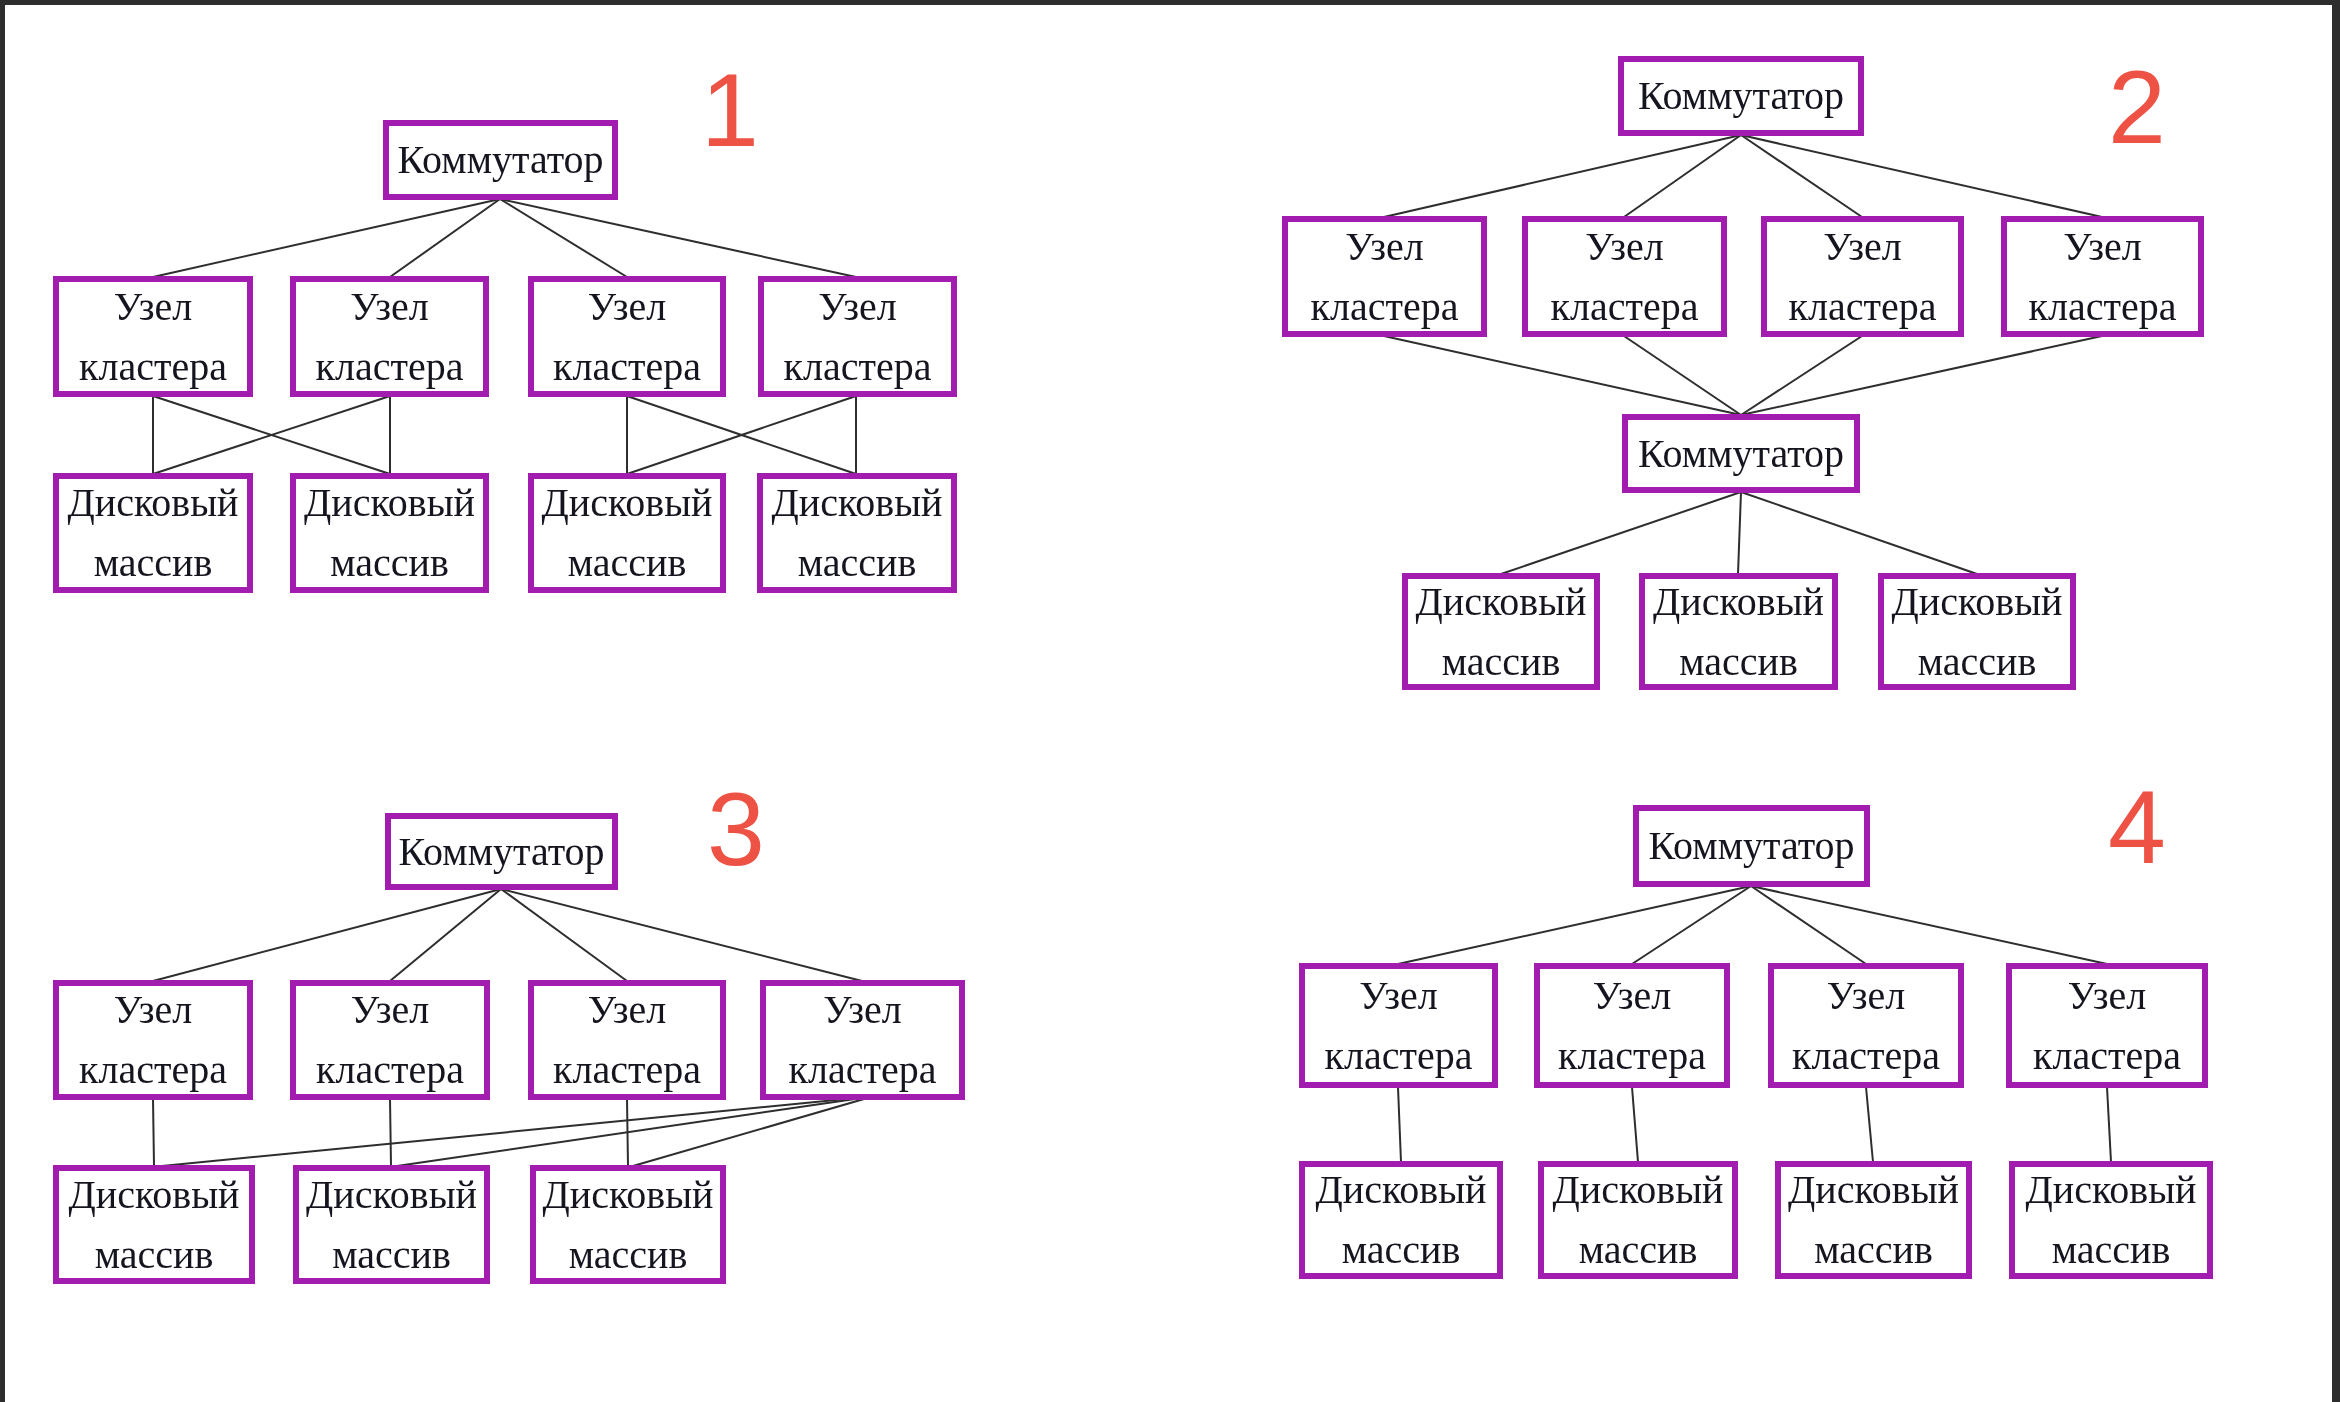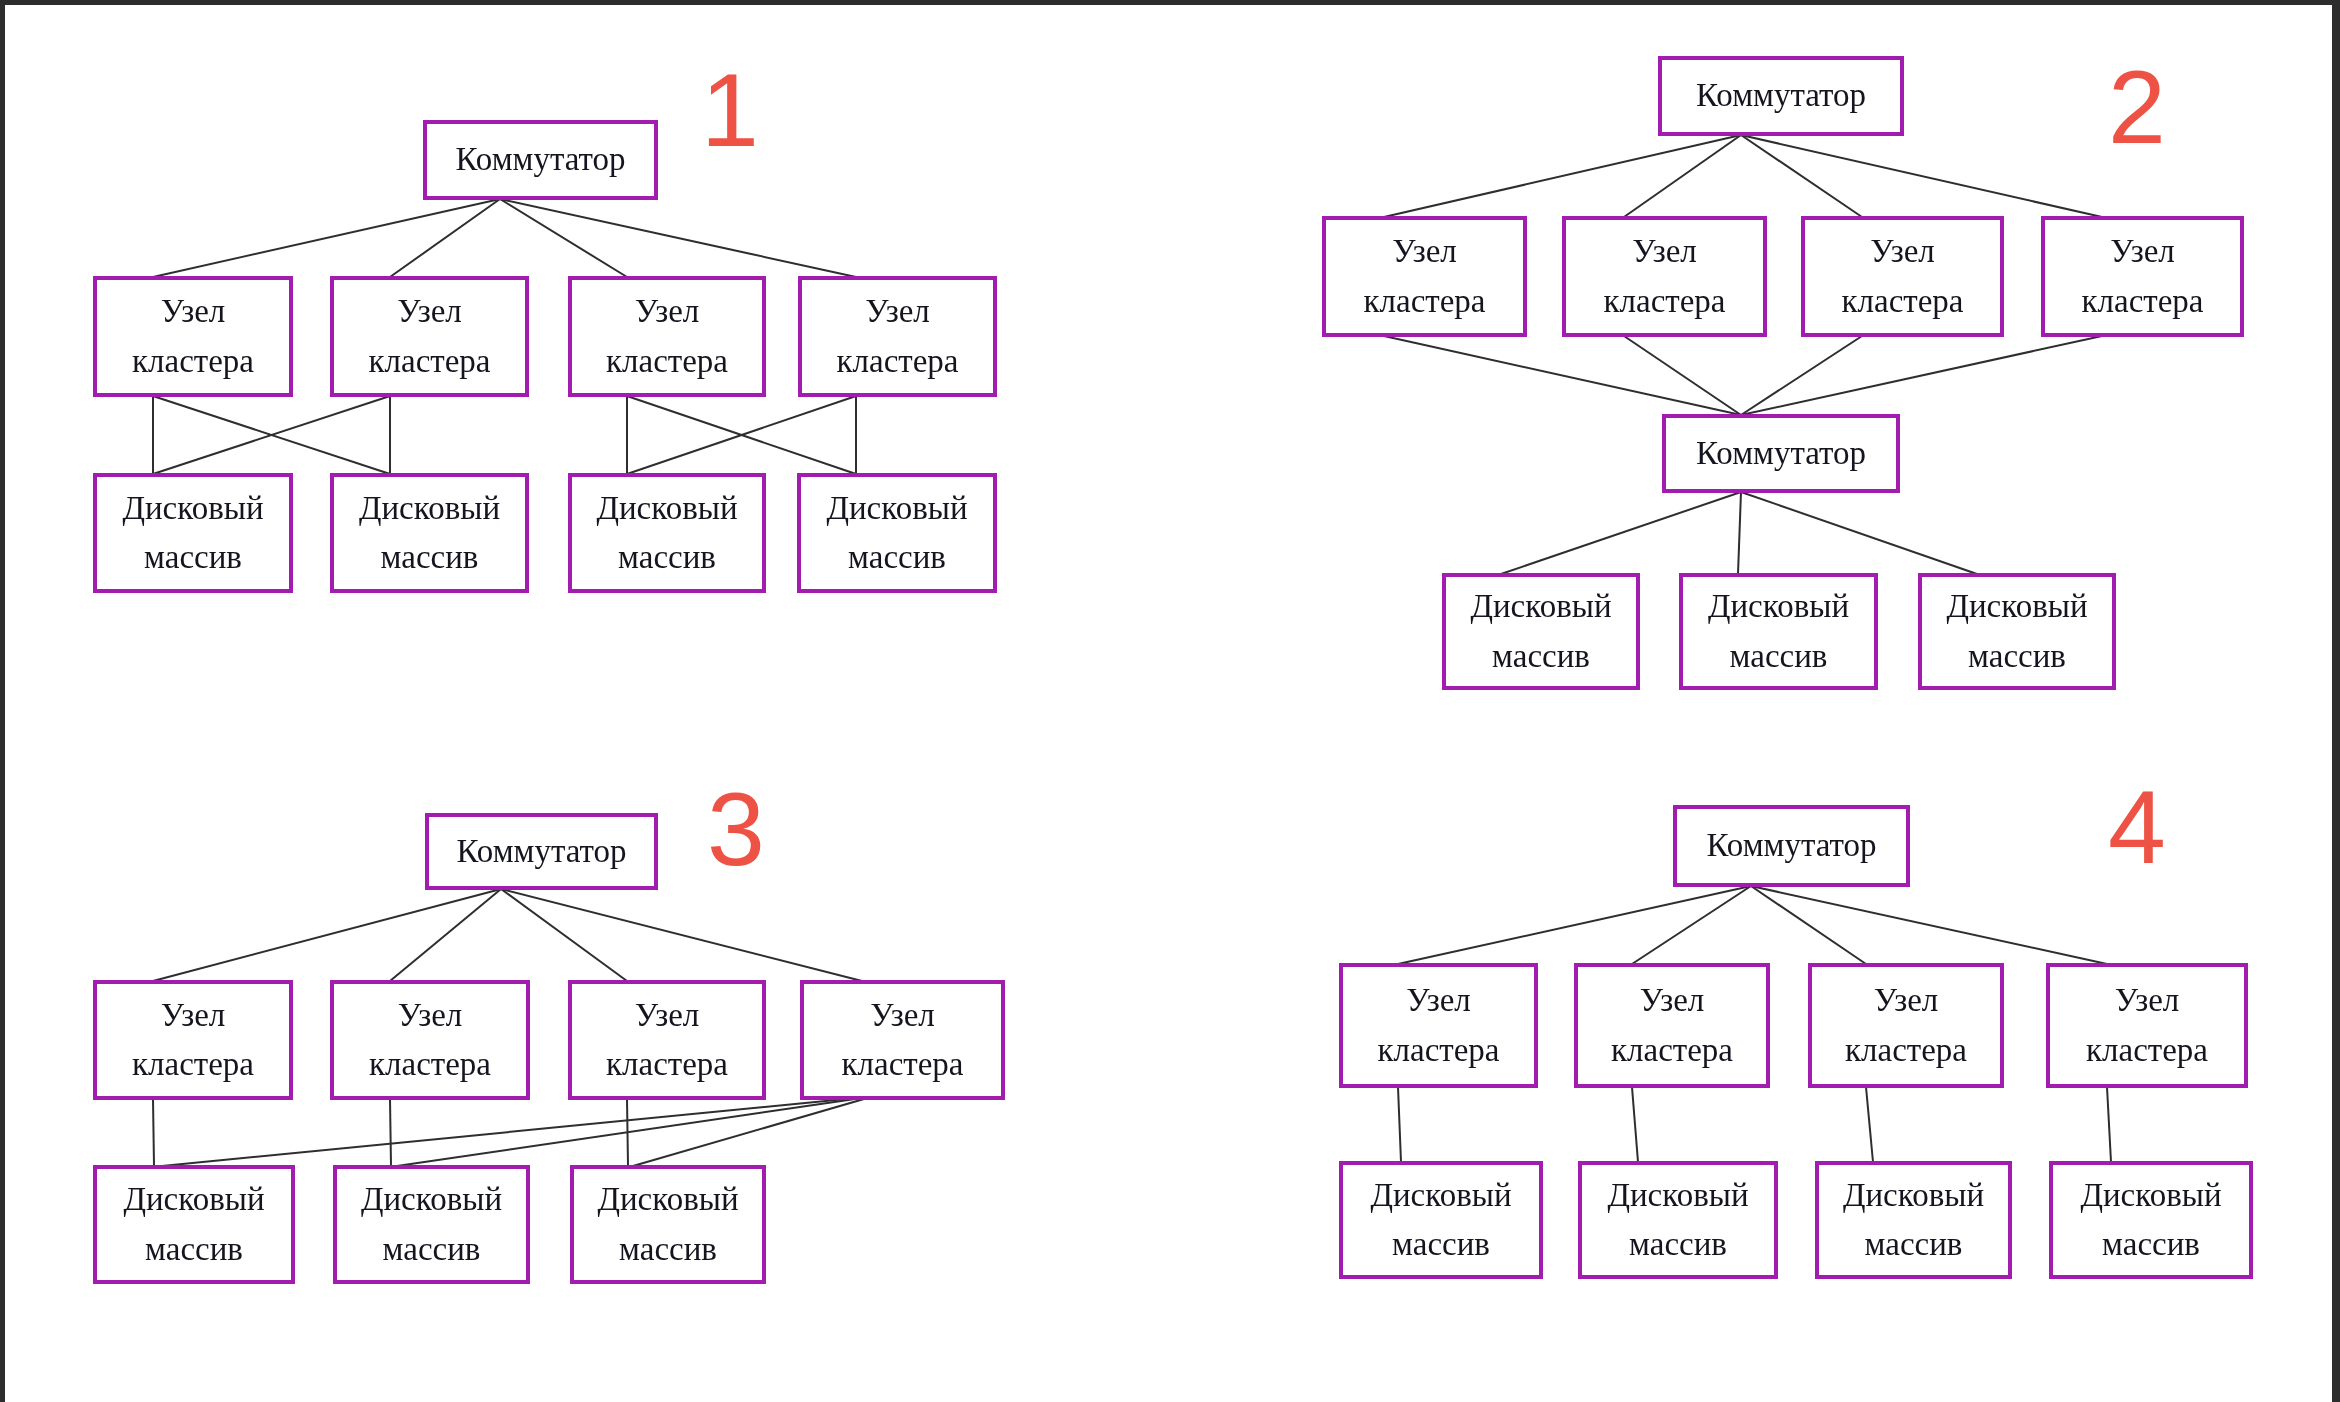--- a/index.html
+++ b/index.html
@@ -12,28 +12,27 @@
   }
   .frame{position:absolute;background:#2d2d2d;}
   .frame-top{left:0;top:0;width:2340px;height:5px;}
   .frame-left{left:0;top:0;width:5px;height:1402px;}
   .frame-right{left:2332px;top:0;width:8px;height:1402px;}
   .wires{position:absolute;left:0;top:0;}
   .wires line{stroke:#2e2e2e;stroke-width:2;}
   .box{
     position:absolute;
     box-sizing:border-box;
-    border:4px solid #a21caf;
+    border:6px solid #a21caf;
     background:#ffffff;
     display:flex;align-items:center;justify-content:center;
     text-align:center;
-    font-size:33px;line-height:1.5;
+    font-size:40px;line-height:1.5;
     color:#15151f;
     padding:2px 6px;
-    margin-left:40px;
   }
   .num{
     position:absolute;
     font-family:"Liberation Sans", sans-serif;
     font-size:104px;line-height:104px;
     color:#ee5244;
     width:60px;text-align:center;
     font-weight:400;
   }
 </style>

